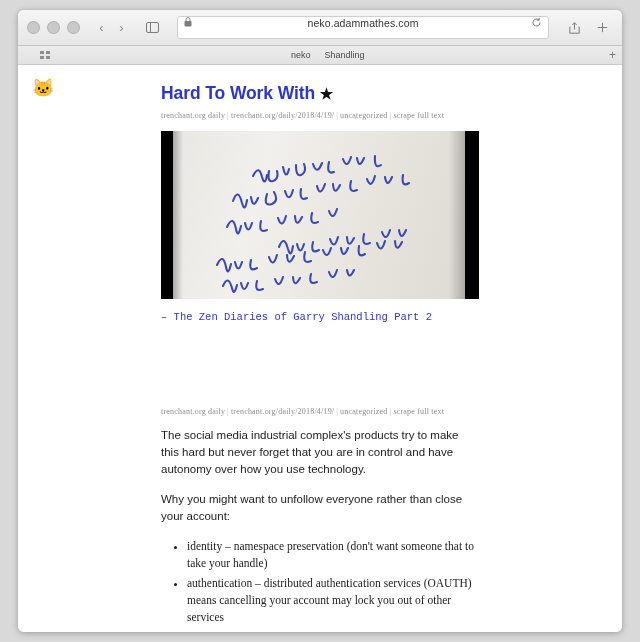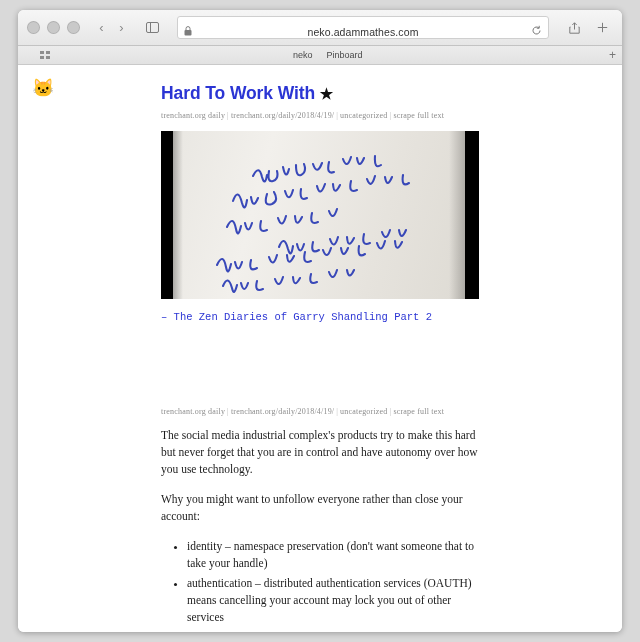--- a/index.html
+++ b/index.html
@@ -80,21 +80,21 @@
     color: #7c7c7c;
   }
 
   .addressbar {
     flex: 1;
     height: 21px;
     background: #ffffff;
     border: 1px solid #cfcfcf;
     border-radius: 3px;
     display: flex;
-    align-items: flex-end;
+    align-items: flex-start;
     justify-content: center;
     position: relative;
     margin: 0 14px;
   }
   .addressbar .lock {
     position: absolute;
     left: 6px;
     color: #888;
     font-size: 9px;
   }
@@ -243,21 +243,21 @@
     font-size: 17.5px;
     line-height: 1.35;
     font-weight: bold;
     color: #2b35d4;
     margin: 0 0 6px 0;
     letter-spacing: -0.1px;
   }
   h1.post-title2 .star { color: #111; font-size: 15px; }
 
   p.body {
-    font-family: Liberation Serif, serif;
+    font-family: Liberation Sans, sans-serif;
     font-size: 11.5px;
     line-height: 1.48;
     color: #1c1c1c;
     margin: 0 0 13px 0;
   }
 
   ul.points {
     font-family: "Liberation Serif", serif;
     font-size: 11.5px;
     line-height: 1.48;
@@ -329,21 +329,21 @@
 
     <div class="tabbar">
       <span class="grid-icon">
         <i></i>
           <i></i>
           <i></i>
           <i></i>
       </span>
       <div class="tab-links">
         <span class="tab-link">neko</span>
-        <span class="tab-link">Pinboard</span>
+        <span class="tab-link">Shandling</span>
       </div>
       <span class="plus">+</span>
     </div>
 
     <div class="page">
 
       <div class="cat">🐱</div>
 
       <div class="content">
 

